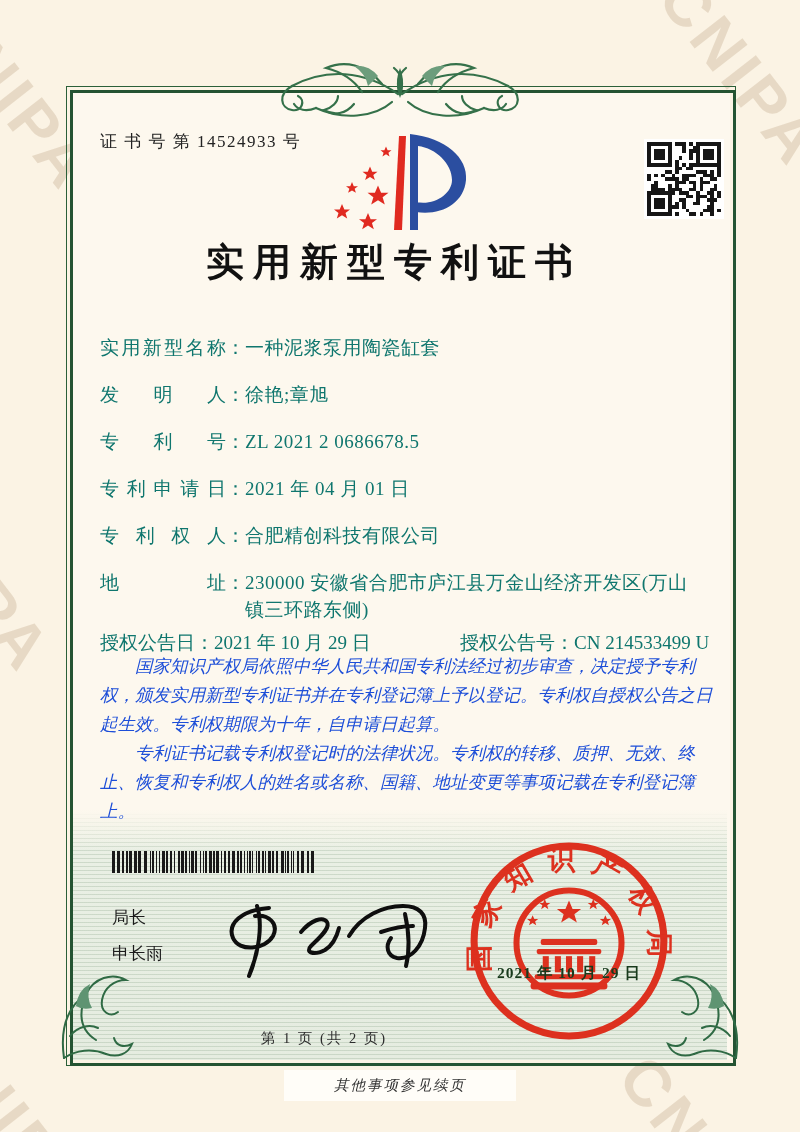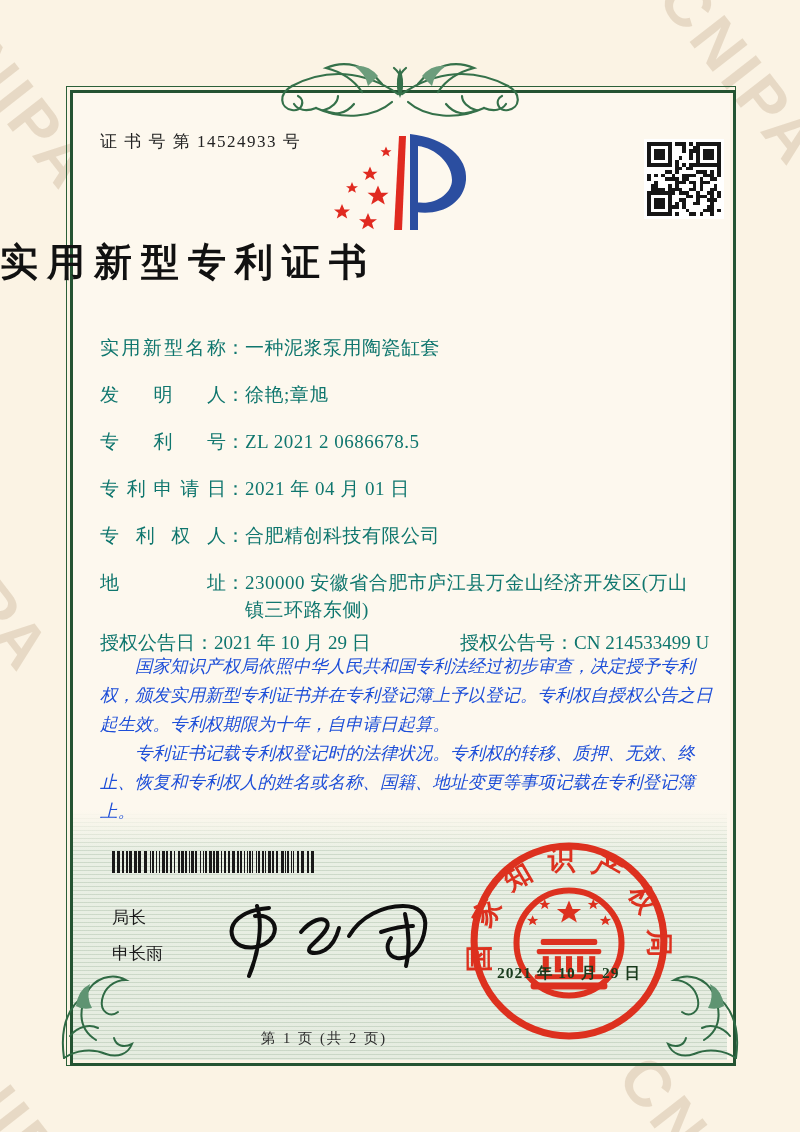--- a/index.html
+++ b/index.html
@@ -18,22 +18,22 @@
           repeating-linear-gradient(180deg,rgba(122,152,122,0.25) 0 1px,rgba(0,0,0,0) 1px 4px),
           linear-gradient(#eaf0e5,#e5ece0);}
   
   .frame-outer{position:absolute;left:66px;top:86px;width:668px;height:978px;border:1.5px solid #2a5f38;z-index:2;}
   .frame-inner{position:absolute;left:70px;top:90px;width:660px;height:970px;border:3px solid #245332;z-index:2;}
   .orn{position:absolute;z-index:3;}
   
   .cert-no{position:absolute;left:100px;top:130px;z-index:4;font-size:17px;letter-spacing:1.5px;color:#222;}
   .logo{position:absolute;left:330px;top:130px;z-index:4;}
   .qr{position:absolute;left:644px;top:139px;width:74px;height:74px;z-index:4;background:#fff;padding:3px;}
-  .title{position:absolute;left:0;top:237px;width:724px;text-align:left;z-index:4;
-         font-size:38px;font-weight:bold;letter-spacing:9px;color:#111;}
+  .title{position:absolute;left:0;top:237px;width:724px;text-align:center;z-index:4;
+         font-size:38px;font-weight:bold;letter-spacing:9px;color:#111;padding-left:32px;}
   .fields{position:absolute;left:100px;top:334px;width:616px;z-index:4;font-size:19px;line-height:27px;color:#0f766e;}
   .f-row{margin-bottom:20px;position:relative;}
   .f-label{display:inline-block;width:126px;text-align:justify;text-align-last:justify;vertical-align:top;}
   .f-colon{vertical-align:top;}
   .f-value{display:inline-block;width:462px;vertical-align:top;letter-spacing:0.5px;}
   .grant-row{margin-top:2px;position:relative;height:27px;}
   .grant-no{position:absolute;left:360px;top:0;white-space:nowrap;}
   .body-text{position:absolute;left:100px;top:652px;width:616px;z-index:4;
              font-size:17.5px;line-height:29px;color:#1d4ed8;font-style:italic;}
   .body-text p{margin:0;text-indent:2em;}
@@ -482,14 +482,15 @@
         <rect x="110" y="117" width="6" height="16"></rect>
         <rect x="122" y="117" width="6" height="16"></rect>
         <rect x="68" y="135" width="68" height="5" rx="2"></rect>
         <rect x="64" y="143" width="76" height="7" rx="3"></rect>
       </g>
     </g>
   </svg>
   <div class="seal-date">2021 年 10 月 29 日</div>
 
   <div class="page-num">第 1 页 (共 2 页)</div>
+  <div class="note">其他事项参见续页</div>
 
 </div>
 
 </body></html>

